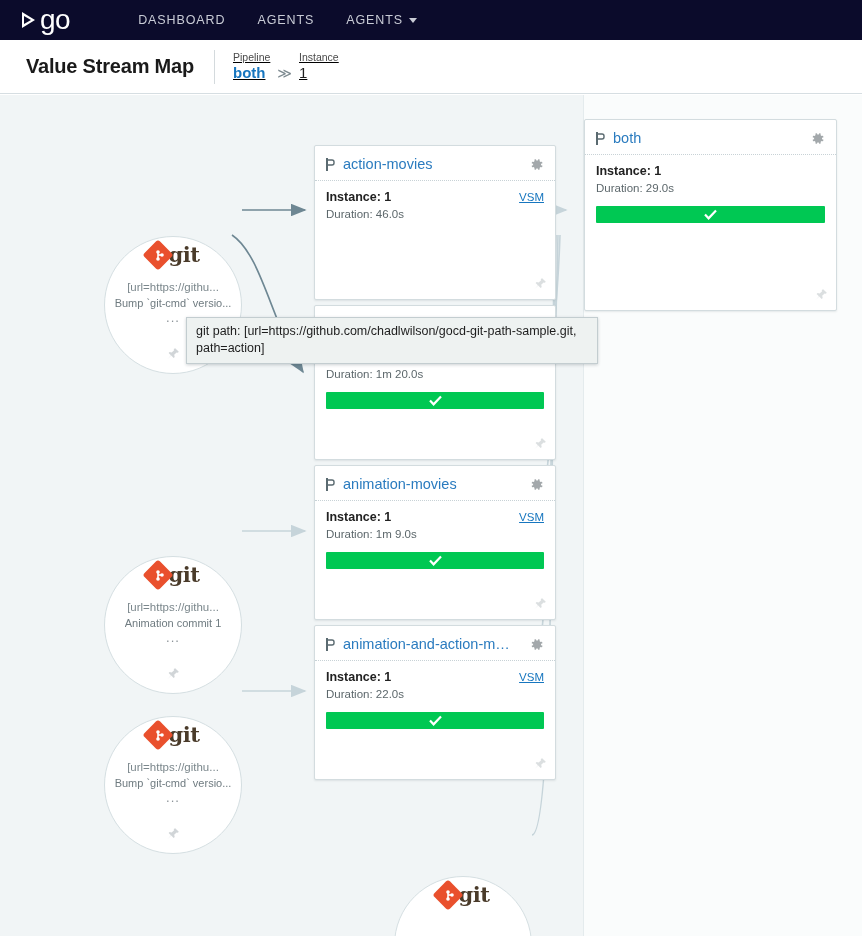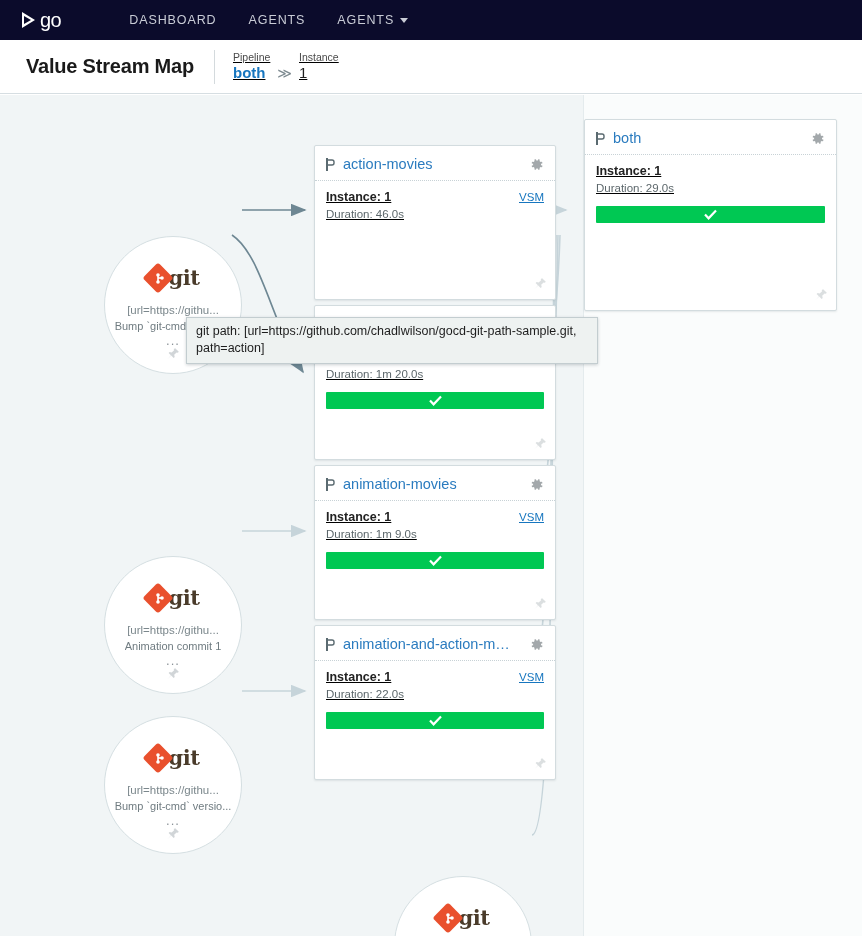--- a/index.html
+++ b/index.html
@@ -27,21 +27,21 @@
     border-bottom: 8px solid transparent;
     position: relative;
   }
   #logo .tri::after{
     content:""; position:absolute; left:-11px; top:-4px;
     width:0;height:0;
     border-left:7px solid #0b0b2b;
     border-top:4px solid transparent;
     border-bottom:4px solid transparent;
   }
-  #logo .word { color:#fff; font-size:20px; letter-spacing:-0.5px; font-weight:400; position:relative;}
+  #logo .word { color:#fff; font-size:28px; letter-spacing:-0.5px; font-weight:400; position:relative;}
   .navlink {
     color:#c9ccd6; font-size:12.5px; letter-spacing:.9px;
     padding: 0 16px; line-height:40px; text-decoration:none; cursor:pointer;
     display:inline-block;
   }
   .caret { display:inline-block; margin-left:6px;
     border-left:4px solid transparent;border-right:4px solid transparent;
     border-top:5px solid #c9ccd6; vertical-align:middle; }
 
   
@@ -69,21 +69,21 @@
   }
   svg#wires { position:absolute; left:0; top:0; width:862px; height:841px; }
 
   
   .matnode {
     position:absolute; width:138px; height:138px; border-radius:50%;
     background:#fff; border:1px solid #d5dfe2;
     display:flex; flex-direction:column; align-items:center;
     z-index:10;
   }
-  .git-logo{ display:flex; align-items:center; margin-top:28px; }
+  .git-logo{ display:flex; align-items:center; margin-top:5px; }
   .git-dia{
     width:22px;height:22px; background:#e9502d; transform:rotate(45deg);
     border-radius:3px; position:relative;
   }
   .git-dia svg{ position:absolute; left:0; top:0; transform:rotate(-45deg); }
   .git-word{ font-family:"DejaVu Serif", serif; font-size:21px; font-weight:700; color:#4a3b2a; letter-spacing:-.5px;}
   .mat-url{ font-size:11.5px; color:#7b878c; margin-top:14px; white-space:nowrap;}
   .mat-comment{ font-size:11px; color:#6f7b80; margin-top:4px; white-space:nowrap; max-width:126px; overflow:hidden;}
   .mat-more{ font-size:13px; color:#8b9398; letter-spacing:1px; margin-top:1px;}
   .pin{
@@ -113,21 +113,21 @@
   .pc-row{ display:flex; justify-content:space-between; align-items:baseline;}
   .pc-inst{ font-size:12.5px; color:#222; font-weight:700;}
   .pc-vsm{ font-size:11.5px; color:#1776bf; text-decoration:underline; cursor:pointer;}
   .pc-dur{ font-size:11.5px; color:#5c676b; margin-top:4px;}
   .bar{
     height:17px; background:#00c853; border-radius:1px; margin-top:12px;
     display:flex; align-items:center; justify-content:center; cursor:pointer;
   }
   .bar svg{ display:block; }
   .pc-pin{ position:absolute; right:8px; bottom:8px; width:14px;height:14px; opacity:.35; cursor:pointer;}
-  .pcard .pc-body{ padding-bottom:30px;text-decoration:underline; }
+  .pcard .pc-body{ padding-bottom:30px; }
 
   
   #tooltip{
     position:absolute; left:186px; top:222px; width:412px;
     background:#eef2f1; border:1px solid #c3cdd0;
     box-shadow:0 1px 3px rgba(30,50,60,.22);
     padding:5px 9px 6px 9px; font-size:12.5px; color:#1d1d1d; line-height:17px;
     z-index:40;
   }
 </style>

